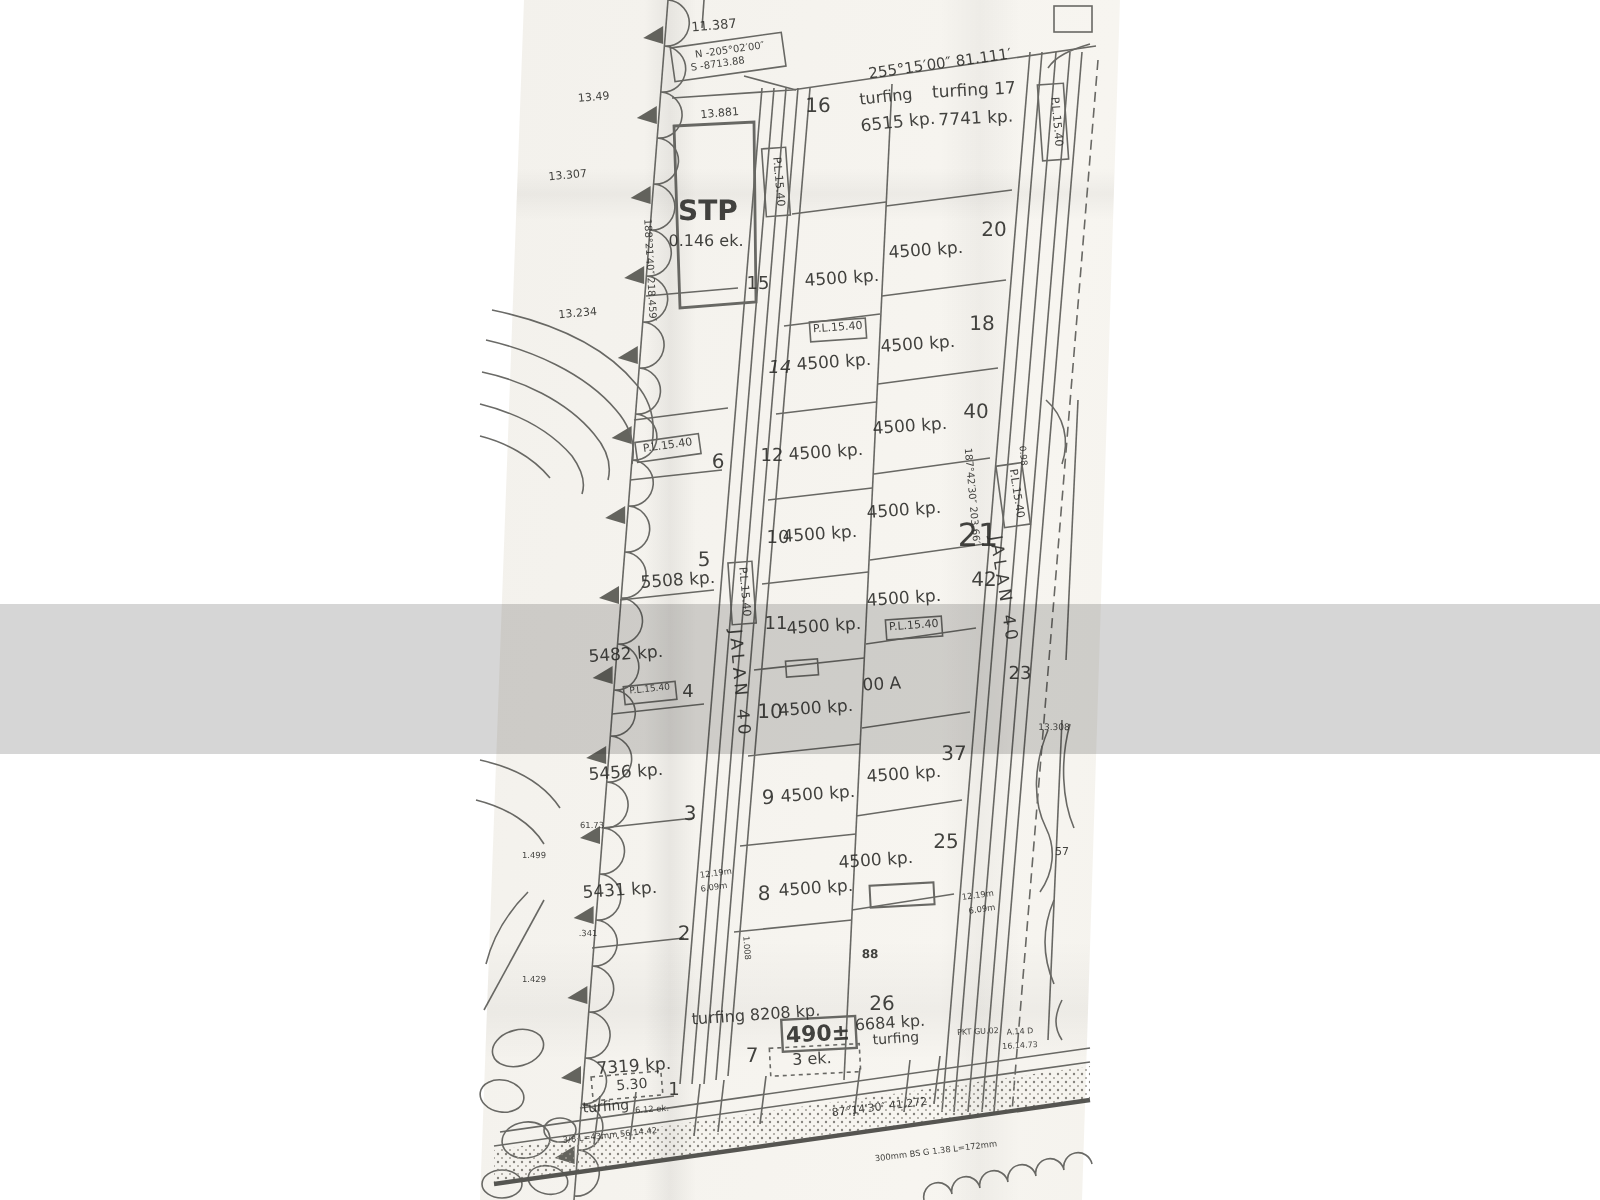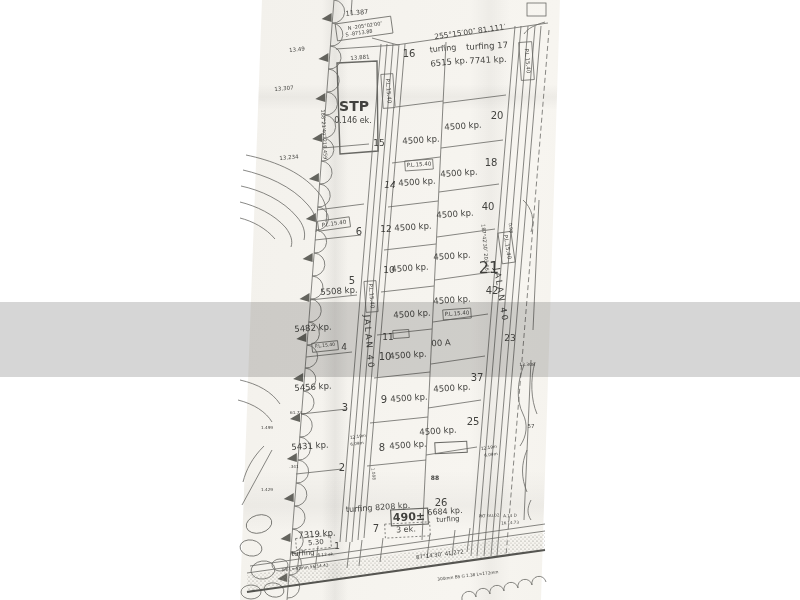--- a/index.html
+++ b/index.html
@@ -238,21 +238,21 @@
       <span class="lbl" style="left: 389px; top: 270px; font-size: 9px; transform: translate(-50%, -50%) rotate(0deg);">10</span>
       <span class="lbl" style="left: 410px; top: 268px; font-size: 8.5px; transform: translate(-50%, -50%) rotate(-4deg);">4500 kp.</span>
       <span class="lbl" style="left: 352px; top: 281px; font-size: 10px; transform: translate(-50%, -50%) rotate(0deg);">5</span>
       <span class="lbl" style="left: 339px; top: 291px; font-size: 8.5px; transform: translate(-50%, -50%) rotate(-4deg);">5508 kp.</span>
       <span class="lbl" style="left: 492px; top: 291px; font-size: 10px; transform: translate(-50%, -50%) rotate(0deg);">42</span>
       <span class="lbl" style="left: 452px; top: 300px; font-size: 8.5px; transform: translate(-50%, -50%) rotate(-4deg);">4500 kp.</span>
       <span class="lbl" style="left: 371px; top: 296px; font-size: 5.5px; transform: translate(-50%, -50%) rotate(85deg);">P.L.15.40</span>
       <span class="lbl" style="left: 369px; top: 342px; font-size: 8.5px; letter-spacing: 2px; transform: translate(-50%, -50%) rotate(85deg);">JALAN 40</span>
       <span class="lbl" style="left: 507px; top: 247px; font-size: 5.5px; transform: translate(-50%, -50%) rotate(81deg);">P.L.15.40</span>
       <span class="lbl" style="left: 501px; top: 295px; font-size: 8.5px; letter-spacing: 2px; transform: translate(-50%, -50%) rotate(81deg);">JALAN 40</span>
-      <span class="lbl" style="left: 388px; top: 313px; font-size: 9px; transform: translate(-50%, -50%) rotate(0deg); margin-top: 24px;">11</span>
+      <span class="lbl" style="left: 388px; top: 313px; font-size: 9px; transform: translate(-50%, -50%) rotate(0deg);">11</span>
       <span class="lbl" style="left: 412px; top: 314px; font-size: 8.5px; transform: translate(-50%, -50%) rotate(-4deg);">4500 kp.</span>
       <span class="lbl" style="left: 457px; top: 314px; font-size: 5.5px; transform: translate(-50%, -50%) rotate(-4deg);">P.L.15.40</span>
       <span class="lbl" style="left: 313px; top: 328px; font-size: 8.5px; transform: translate(-50%, -50%) rotate(-4deg);">5482 kp.</span>
       <span class="lbl" style="left: 325px; top: 346px; font-size: 4.5px; transform: translate(-50%, -50%) rotate(-6deg);">P.L.15.40</span>
       <span class="lbl" style="left: 344px; top: 347px; font-size: 9px; transform: translate(-50%, -50%) rotate(0deg);">4</span>
       <span class="lbl" style="left: 441px; top: 343px; font-size: 8.5px; transform: translate(-50%, -50%) rotate(-3deg);">00 A</span>
       <span class="lbl" style="left: 510px; top: 338px; font-size: 9px; transform: translate(-50%, -50%) rotate(0deg);">23</span>
       <span class="lbl" style="left: 385px; top: 357px; font-size: 10px; transform: translate(-50%, -50%) rotate(0deg);">10</span>
       <span class="lbl" style="left: 408px; top: 355px; font-size: 8.5px; transform: translate(-50%, -50%) rotate(-4deg);">4500 kp.</span>
       <span class="lbl" style="left: 527px; top: 365px; font-size: 4.5px; transform: translate(-50%, -50%) rotate(0deg);">13.308</span>

